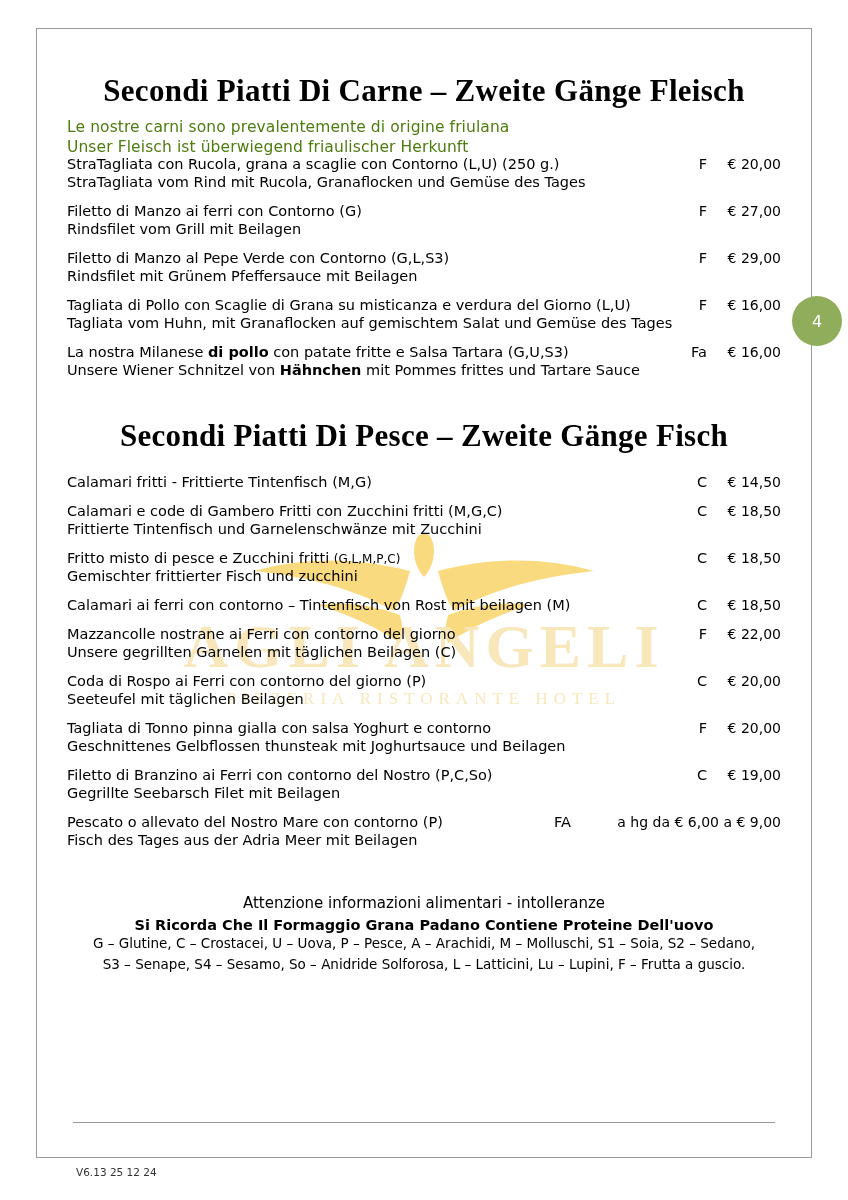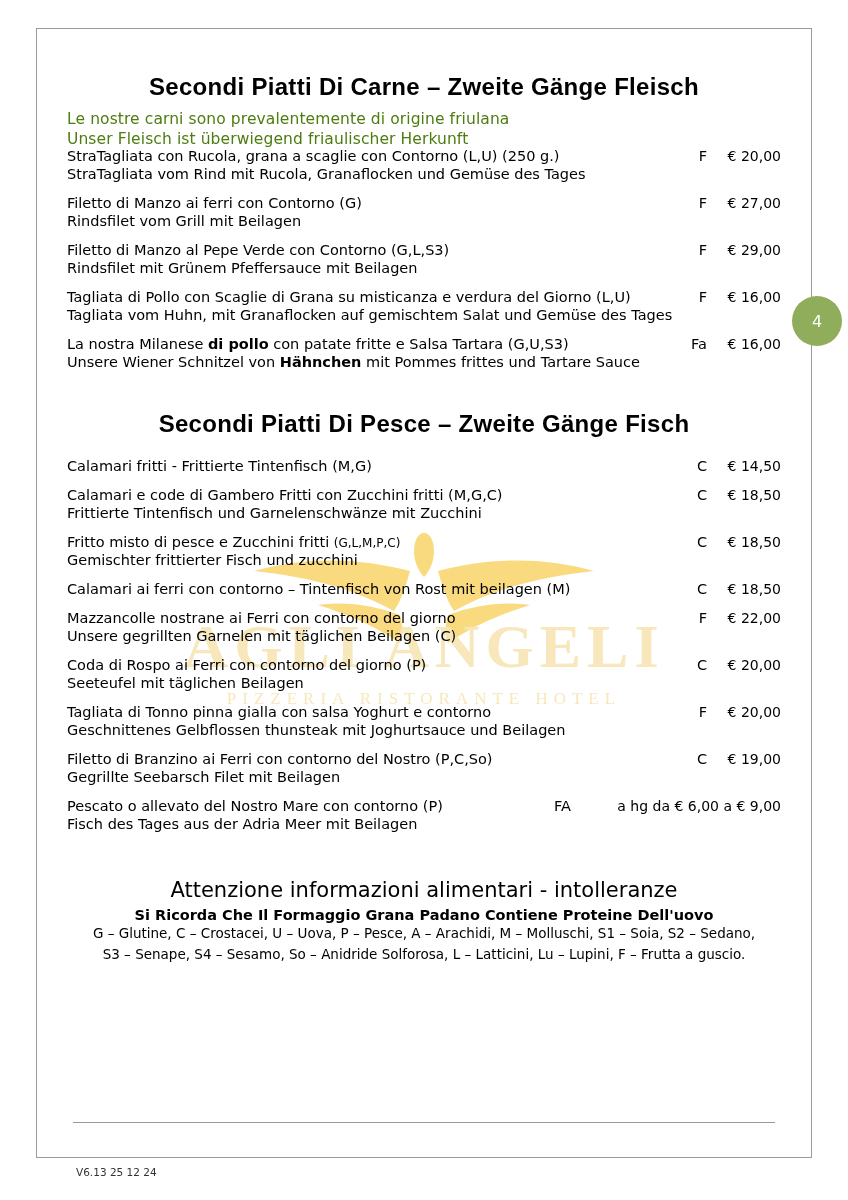--- a/index.html
+++ b/index.html
@@ -60,22 +60,22 @@
     left: 50%;
     top: 20px;
     transform: translateX(-50%);
   }
   .content {
     position: relative;
     z-index: 2;
     padding: 0 30px;
   }
   h1.section-title {
-    font-family: Liberation Sans, sans-serif;
-    font-size: 24px;
+    font-family: Liberation Serif, serif;
+    font-size: 31px;
     font-weight: bold;
     text-align: center;
     margin: 0;
     padding: 0;
     letter-spacing: 0.3px;
     color: #000;
   }
   .title-block-1 { margin-top: 44px; }
   .subtitle {
     font-size: 15.5px;
@@ -136,21 +136,21 @@
   .fish-title-block {
     margin-top: 40px;
   }
   .fish-items { margin-top: 20px; }
 
   .footer-block {
     margin-top: 46px;
     text-align: center;
   }
   .footer-head {
-    font-size: 21px;
+    font-size: 15px;
     color: #000;
     margin-bottom: 5px;
   }
   .footer-sub {
     font-size: 14.5px;
     font-weight: bold;
     color: #000;
   }
   .footer-legend {
     font-size: 13.5px;

